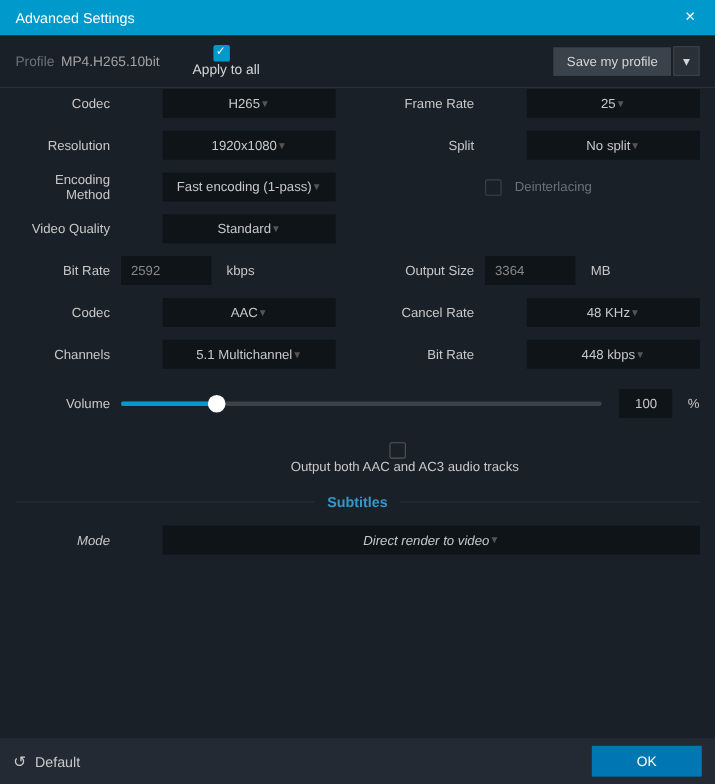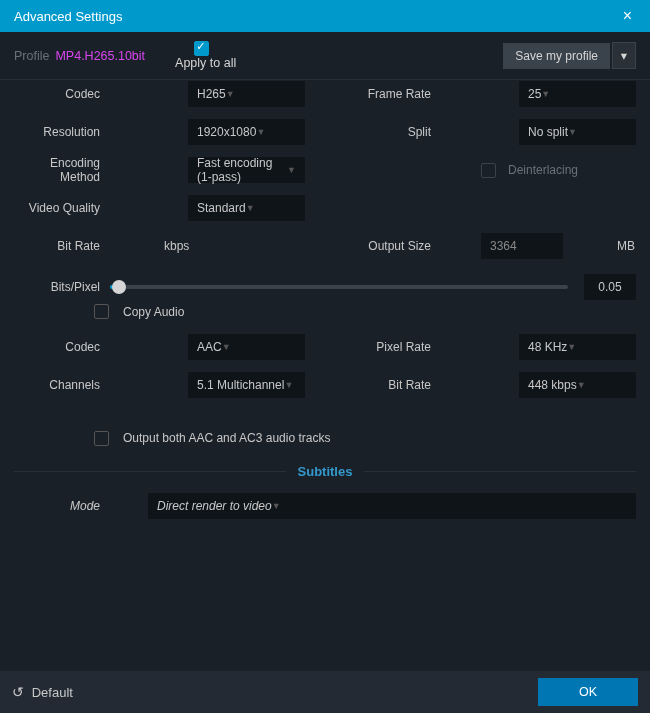--- a/index.html
+++ b/index.html
@@ -3,53 +3,53 @@
 <meta charset="utf-8">
 <style>
 * { margin: 0; padding: 0; box-sizing: border-box; font-family: 'Segoe UI', Arial, sans-serif; }
 body { background: #1a2028; width: 650px; height: 713px; overflow: hidden; }
 .window { width: 650px; height: 713px; display: flex; flex-direction: column; }
 .titlebar { background: #0099cc; height: 32px; display: flex; align-items: center; justify-content: space-between; padding: 0 14px; }
 .titlebar-title { color: #fff; font-size: 13px; font-weight: 500; }
 .close-btn { color: #fff; font-size: 16px; cursor: pointer; padding: 0 4px; }
 .profile-row { height: 48px; display: flex; align-items: center; padding: 0 14px; border-bottom: 1px solid #2a3038; font-size: 12.5px; }
 .profile-label { color: #6a7178; margin-right: 6px; }
-.profile-value { color: #d946ef; font-weight: 500; }
+.profile-value { color: #a3a3a3; font-weight: 500; }
 .apply-group { display: flex; align-items: center; margin-left: 30px; flex-direction: column; }
 .checkbox { width: 15px; height: 15px; border: 1px solid #555; border-radius: 2px; margin-right: 8px; background: #1a2028; cursor: pointer; position: relative; flex-shrink: 0; }
 .checkbox.checked { background: #0099cc; border-color: #0099cc; }
 .checkbox.checked::after { content: '✓'; color: #fff; font-size: 11px; position: absolute; left: 1px; top: -2px; }
 .apply-label { color: #d5d5d5; }
 .spacer { flex: 1; }
 .save-btn { background: #3a424b; color: #d5d5d5; border: none; padding: 6px 12px; font-size: 12px; cursor: pointer; }
 .dropdown-toggle { background: #2a3038; color: #d5d5d5; width: 24px; height: 27px; display: flex; align-items: center; justify-content: center; cursor: pointer; margin-left: 2px; border: 1px solid #3a424b; }
 .content { flex: 1; overflow-y: auto; padding: 0 14px 10px 14px; }
 .section-hdr { display: flex; align-items: center; margin: 18px 0 14px 0; }
 .section-hdr .line { flex: 1; height: 1px; background: #2a3038; }
 .section-hdr .title { color: #3399cc; font-size: 13px; font-weight: 600; padding: 0 12px; }
 .grid2 { display: flex; gap: 40px; }
 .col { flex: 1; }
-.row { display: flex; align-items: center; margin-bottom: 10px; height: 28px; gap: 40px; }
+.row { display: flex; align-items: center; margin-bottom: 10px; height: 28px; }
 .lbl { width: 96px; text-align: right; color: #c8c8c8; font-size: 12px; padding-right: 10px; }
-.select { flex: 1; height: 26px; background: #0f1419; border: 1px solid #0f1419; color: #c8c8c8; font-size: 12px; padding: 0 8px; display: flex; align-items: center; justify-content: flex-start; cursor: pointer; margin-left: 38px; }
+.select { flex: 1; height: 26px; background: #0f1419; border: 1px solid #0f1419; color: #c8c8c8; font-size: 12px; padding: 0 8px; display: flex; align-items: center; justify-content: center; cursor: pointer; margin-left: 38px; }
 .select .caret { color: #555; font-size: 9px; }
 .textin { width: 82px; height: 26px; background: #0f1419; border: 1px solid #0f1419; color: #888; font-size: 12px; padding: 0 8px; }
 .unit { color: #c8c8c8; font-size: 12px; margin-left: 14px; }
 .dis-chk { display: flex; align-items: center; }
 .dis-chk .checkbox { border-color: #3a424b; }
 .dis-label { color: #6a7178; font-size: 12px; margin-left: 4px; }
 .slider-row { display: flex; align-items: center; margin-top: 4px; }
 .slider-lbl { width: 96px; text-align: right; color: #c8c8c8; font-size: 12px; padding-right: 10px; }
 .slider-track { flex: 1; height: 4px; background: #3a424b; border-radius: 2px; position: relative; cursor: pointer; }
 .slider-fill { position: absolute; left: 0; top: 0; height: 100%; background: #0099cc; border-radius: 2px; }
 .slider-thumb { position: absolute; width: 14px; height: 14px; background: #d5d5d5; border-radius: 50%; top: -5px; transform: translateX(-50%); cursor: pointer; }
 .slider-val { width: 52px; height: 26px; background: #0f1419; border: 1px solid #0f1419; color: #c8c8c8; font-size: 12px; text-align: center; line-height: 24px; margin-left: 16px; }
 .audiochk-row { display: flex; align-items: center; margin-bottom: 14px; margin-top: 4px; padding-left: 80px; }
 .audiochk-label { color: #c8c8c8; font-size: 12px; margin-left: 6px; }
-.audiochk2-row { display: flex; margin-top: 22px; padding-left: 80px; }
+.audiochk2-row { display: flex; align-items: center; margin-top: 22px; padding-left: 80px; flex-direction: column; }
 .footer { height: 42px; background: #232a33; display: flex; align-items: center; padding: 0 12px; }
 .default-grp { display: flex; align-items: center; cursor: pointer; }
 .reset-icon { color: #c8c8c8; font-size: 14px; margin-right: 8px; }
 .default-lbl { color: #c8c8c8; font-size: 13px; }
 .btn { width: 100px; height: 28px; font-size: 12.5px; cursor: pointer; border: none; margin-left: 22px; }
 .btn-primary { background: #0077b3; color: #fff; }
 .btn-secondary { background: #3a424b; color: #d5d5d5; }
 .wide-select { width: 100%; }
 .sub-row { display: flex; align-items: center; font-style: italic; }
 .sub-lbl { width: 96px; text-align: right; color: #c8c8c8; font-size: 12px; padding-right: 10px; }
@@ -103,20 +103,21 @@
         </div>
         <div class="row">
           <div class="lbl">Video Quality</div>
           <div class="select">
               <span>Standard</span>
               <span class="caret">▼</span>
             </div>
         </div>
         <div class="row">
           <div class="lbl">Bit Rate</div>
+          <input class="textin" value="2592" style="">
           <span class="unit">kbps</span>
         </div>
       </div>
       <div class="col">
         <div class="row">
           <div class="lbl">Frame Rate</div>
           <div class="select">
               <span>25</span>
               <span class="caret">▼</span>
             </div>
@@ -137,70 +138,67 @@
         </div>
         <div class="row"></div>
         <div class="row">
           <div class="lbl">Output Size</div>
           <input class="textin" value="3364" style="">
           <span class="unit">MB</span>
         </div>
       </div>
     </div>
 
-    <div class="slider-row">
-      <div class="slider-lbl">Bits/Pixel</div>
+
+
+
+    <div class="grid2">
+      <div class="col">
+        <div class="row">
+          <div class="lbl">Codec</div>
+          <div class="select">
+              <span>AAC</span>
+              <span class="caret">▼</span>
+            </div>
+        </div>
+        <div class="row">
+          <div class="lbl">Channels</div>
+          <div class="select">
+              <span>5.1 Multichannel</span>
+              <span class="caret">▼</span>
+            </div>
+        </div>
+      </div>
+      <div class="col">
+        <div class="row">
+          <div class="lbl">Cancel Rate</div>
+          <div class="select">
+              <span>48 KHz</span>
+              <span class="caret">▼</span>
+            </div>
+        </div>
+        <div class="row">
+          <div class="lbl">Bit Rate</div>
+          <div class="select">
+              <span>448 kbps</span>
+              <span class="caret">▼</span>
+            </div>
+        </div>
+      </div>
+    </div>
+
+    <div class="slider-row" style="margin-top:8px;">
+      <div class="slider-lbl">Volume</div>
       <div class="slider-track">
-        <div class="slider-fill" style="width:2%"></div>
-        <div class="slider-thumb" style="left:2%"></div>
-      </div>
-      <div class="slider-val">0.05</div>
-    </div>
-
-
-    <div class="audiochk-row">
-      <div class="checkbox"></div>
-      <span class="audiochk-label">Copy Audio</span>
-    </div>
-
-    <div class="grid2">
-      <div class="col">
-        <div class="row">
-          <div class="lbl">Codec</div>
-          <div class="select">
-              <span>AAC</span>
-              <span class="caret">▼</span>
-            </div>
-        </div>
-        <div class="row">
-          <div class="lbl">Channels</div>
-          <div class="select">
-              <span>5.1 Multichannel</span>
-              <span class="caret">▼</span>
-            </div>
-        </div>
-      </div>
-      <div class="col">
-        <div class="row">
-          <div class="lbl">Pixel Rate</div>
-          <div class="select">
-              <span>48 KHz</span>
-              <span class="caret">▼</span>
-            </div>
-        </div>
-        <div class="row">
-          <div class="lbl">Bit Rate</div>
-          <div class="select">
-              <span>448 kbps</span>
-              <span class="caret">▼</span>
-            </div>
-        </div>
-      </div>
-    </div>
-
+        <div class="slider-fill" style="width:20%"></div>
+        <div class="slider-thumb" style="left:20%;background:#fff;width:16px;height:16px;top:-6px;"></div>
+      </div>
+      <div class="slider-val" style="width:48px">100</div>
+      <span class="unit">%</span>
+    </div>
 
     <div class="audiochk2-row">
       <div class="checkbox"></div>
       <span class="audiochk-label">Output both AAC and AC3 audio tracks</span>
     </div>
 
     <div class="section-hdr">
       <div class="line"></div>
         <div class="title">Subtitles</div>
         <div class="line"></div>

